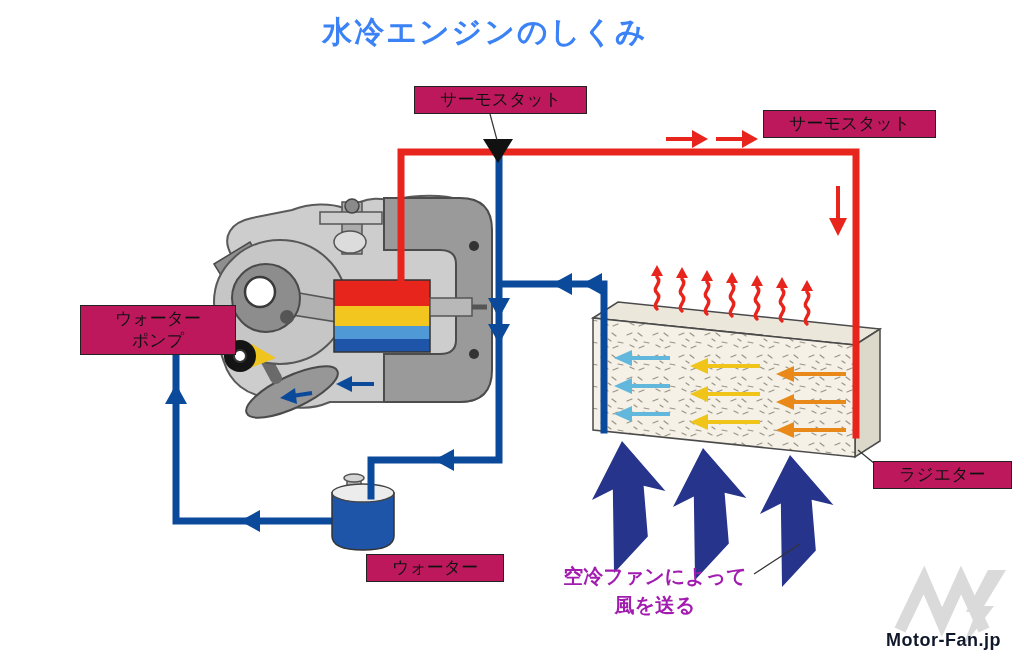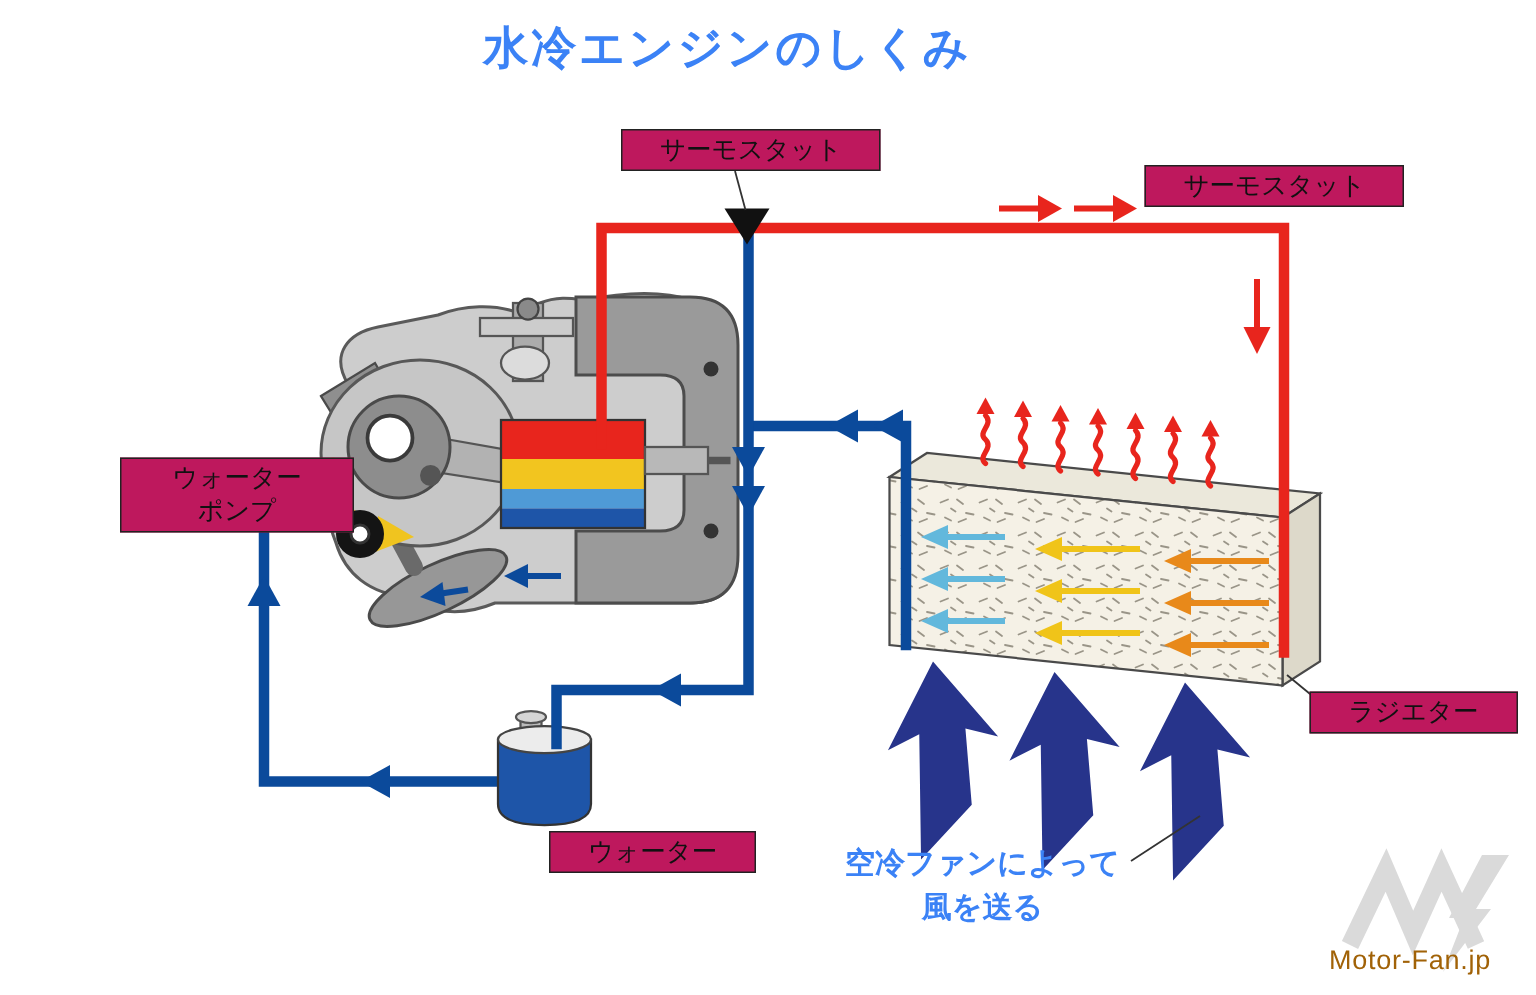--- a/index.html
+++ b/index.html
@@ -16,25 +16,25 @@
     position:absolute;background:#be185d;border:1px solid #222;
     padding:2px 25px;font-size:17px;line-height:1.3;text-align:center;white-space:nowrap;
   }
   .lb-thermostat{left:414px;top:86px;}
   .lb-radiator-hose{left:763px;top:110px;}
   .lb-water-pump{left:80px;top:281px;width:104px;margin-top:24px;}
   .lb-radiator{left:873px;top:461px;}
   .lb-coolant-tank{left:366px;top:554px;}
   .fan-caption{
     position:absolute;left:545px;top:562px;width:220px;text-align:center;
-    color:#3b82f6;font-weight:bold;font-size:20px;line-height:1.45;
+    color:#a21caf;font-weight:bold;font-size:20px;line-height:1.45;
   }
   .watermark-text{
-    position:absolute;left:886px;top:630px;font-size:18px;font-weight:400;
-    color:#a16207;letter-spacing:.5px;
+    position:absolute;left:886px;top:630px;font-size:18px;font-weight:700;
+    color:#0f172a;letter-spacing:.5px;
   }
 </style>
 </head>
 <body>
 
 <div class="canvas">
 
   <svg width="1024" height="663" viewBox="0 0 1024 663">
     <defs>
       <pattern id="speckle" width="26" height="22" patternUnits="userSpaceOnUse">

